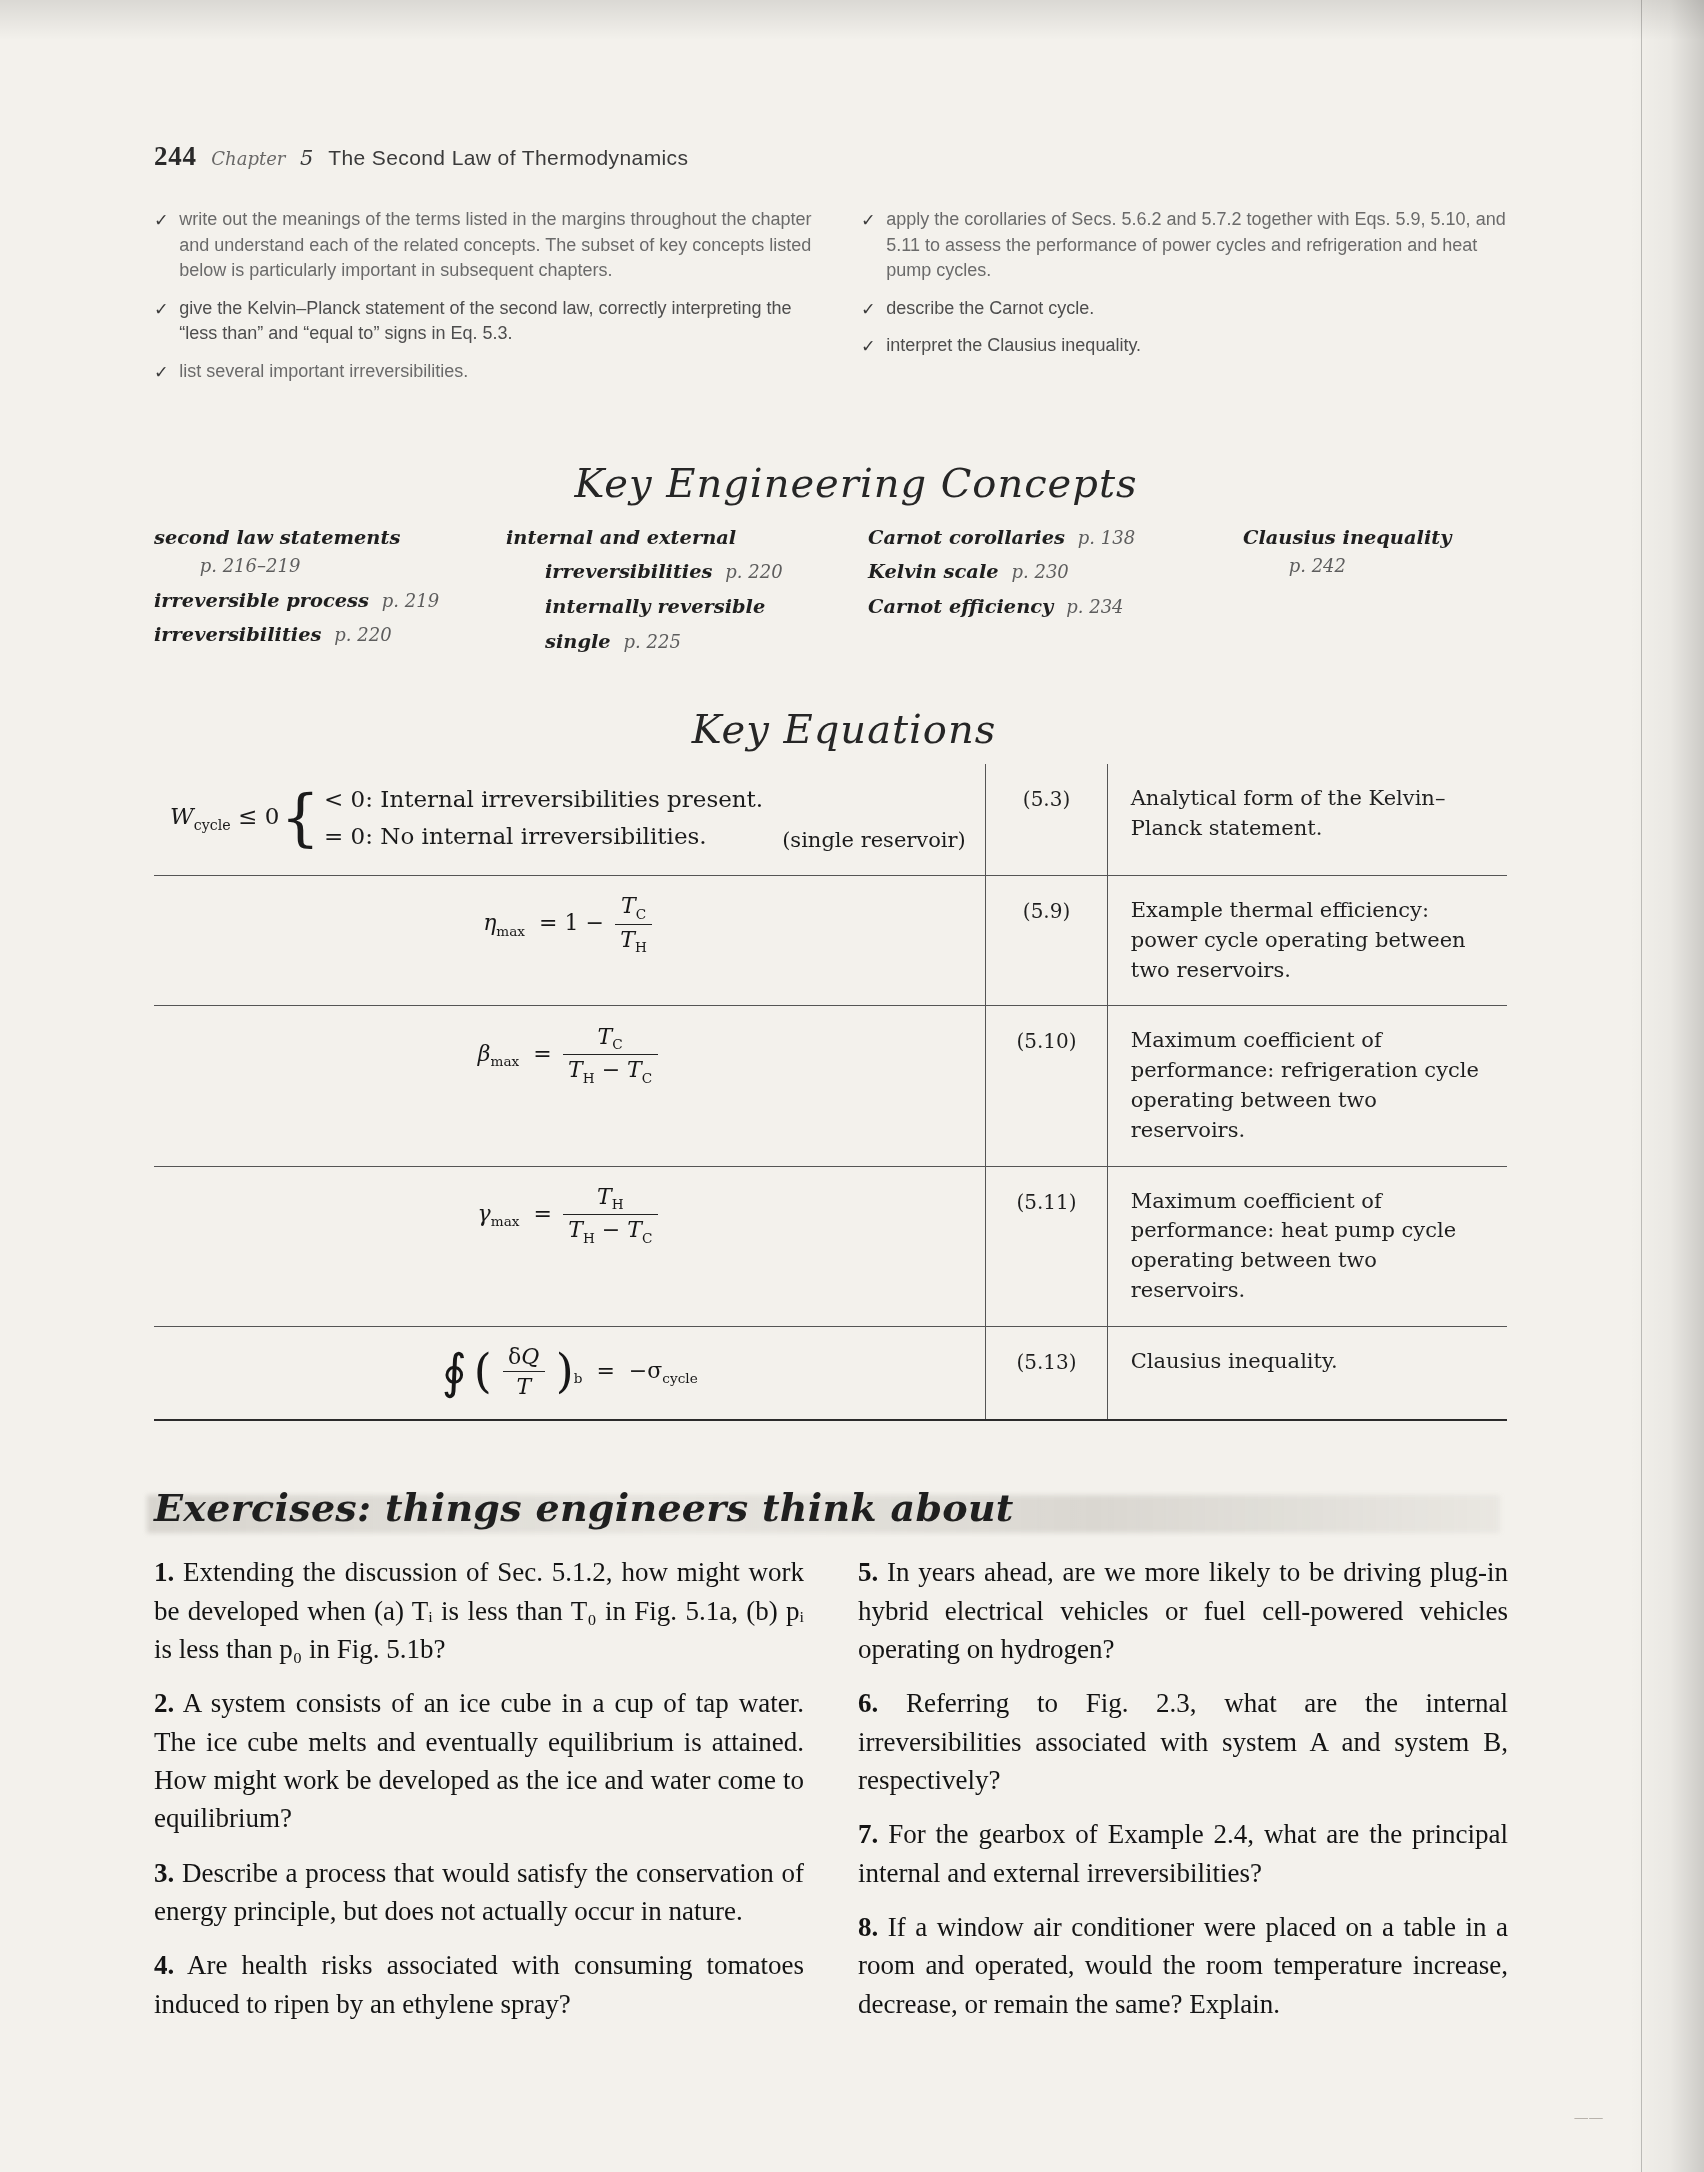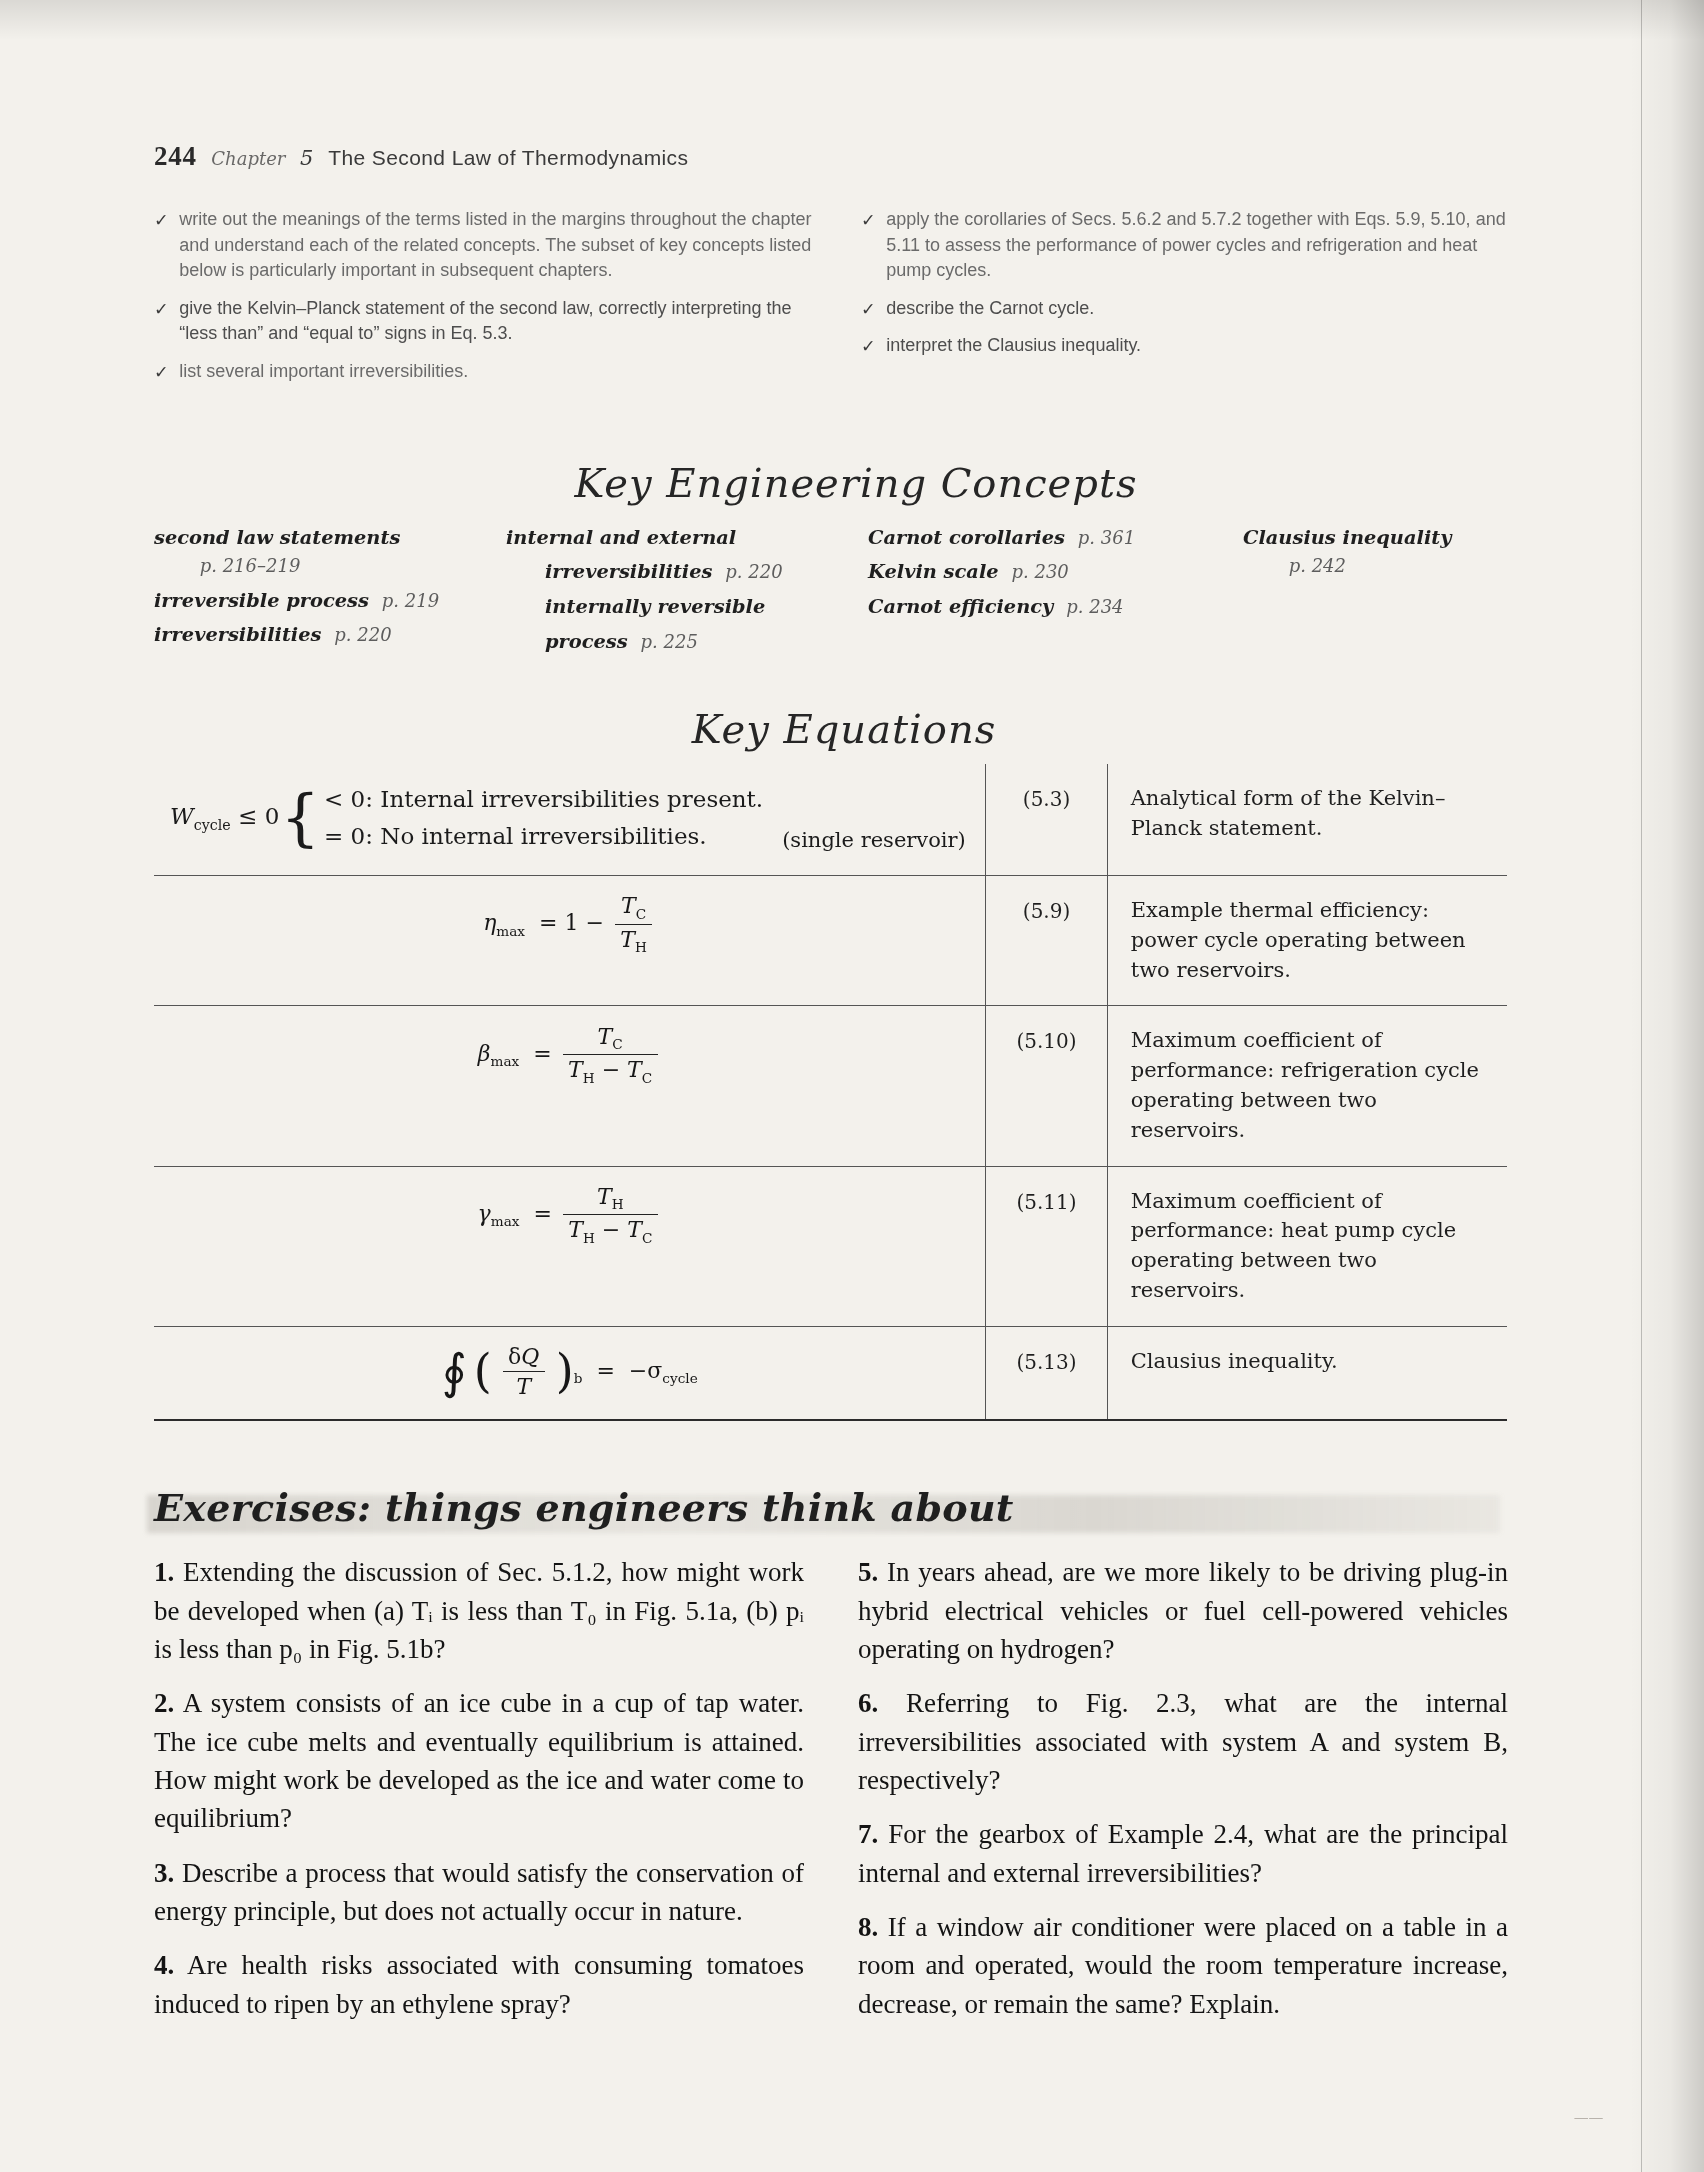--- a/index.html
+++ b/index.html
@@ -362,29 +362,29 @@
           <span class="concept-term">internal and external</span>
         </div>
         <div class="concept-line indent-1">
           <span class="concept-term">irreversibilities</span>
           <span class="concept-page">p. 220</span>
         </div>
         <div class="concept-line indent-1">
           <span class="concept-term">internally reversible</span>
         </div>
         <div class="concept-line indent-1">
-          <span class="concept-term">process</span>
+          <span class="concept-term">single</span>
           <span class="concept-page">p. 225</span>
         </div>
       </div>
 
       <div class="cell">
         <div class="concept-line">
           <span class="concept-term">Carnot corollaries</span>
-          <span class="concept-page">p. 361</span>
+          <span class="concept-page">p. 138</span>
         </div>
         <div class="concept-line">
           <span class="concept-term">Kelvin scale</span>
           <span class="concept-page">p. 230</span>
         </div>
         <div class="concept-line">
           <span class="concept-term">Carnot efficiency</span>
           <span class="concept-page">p. 234</span>
         </div>
       </div>

